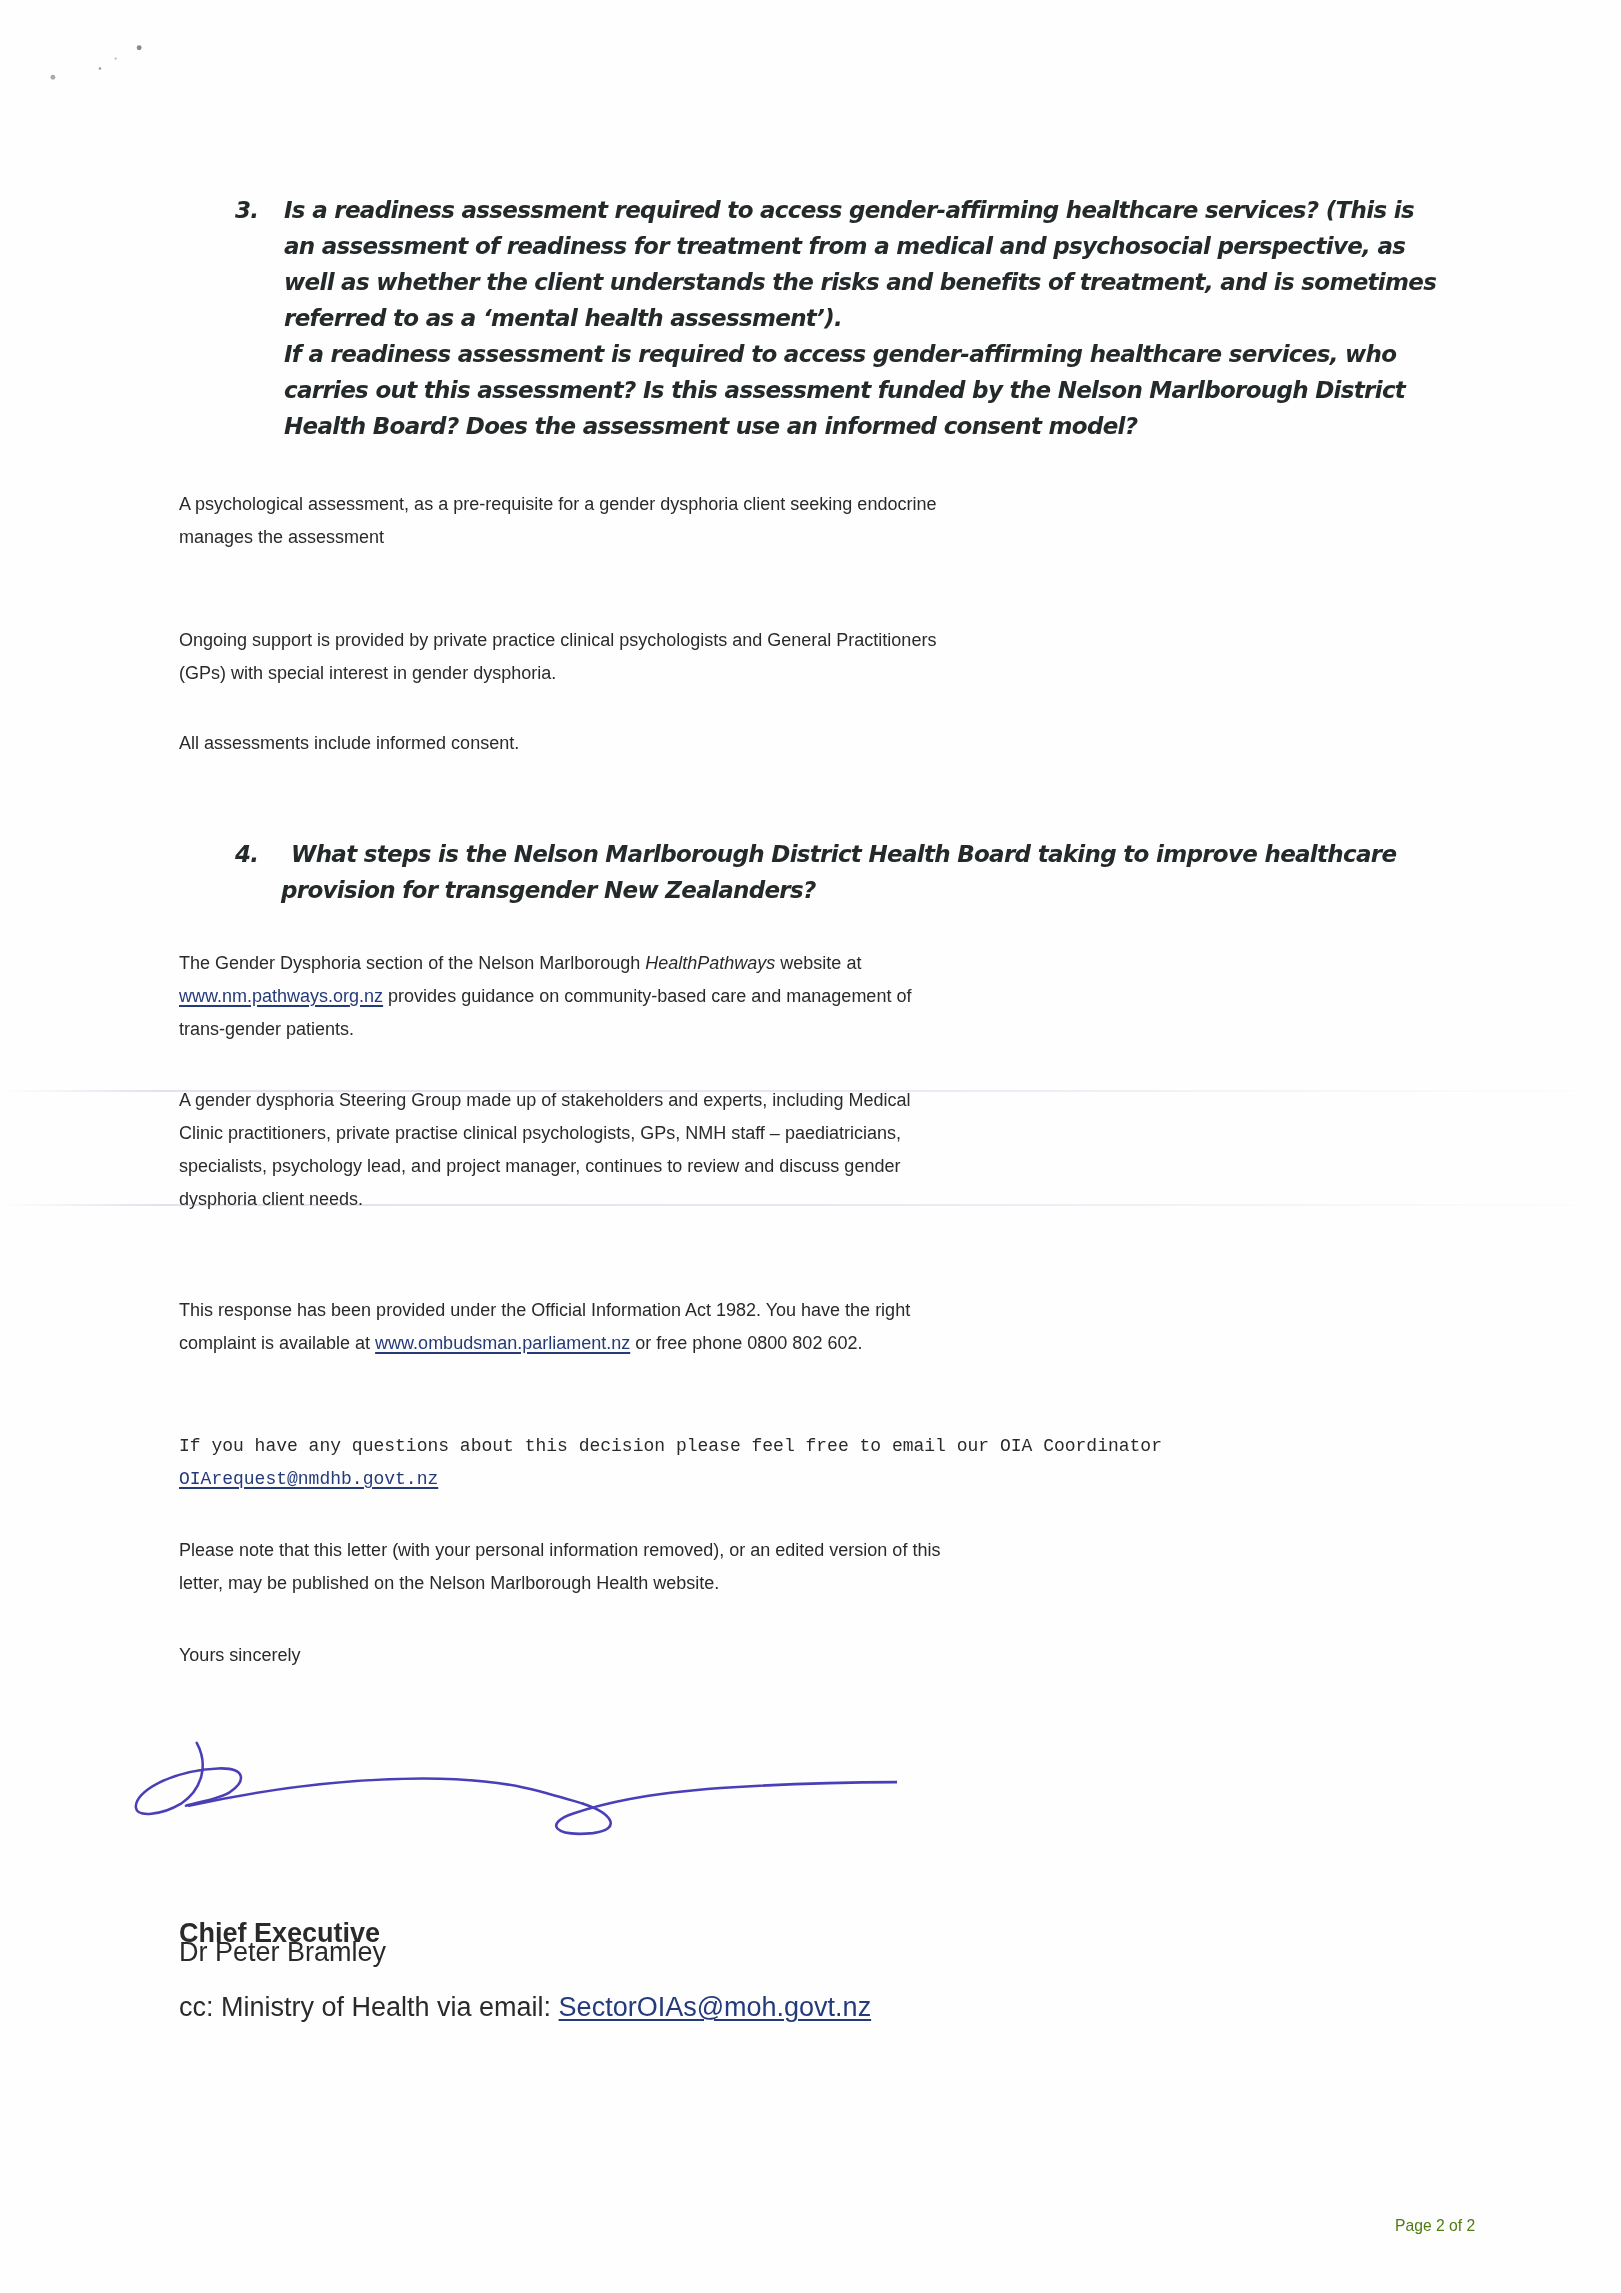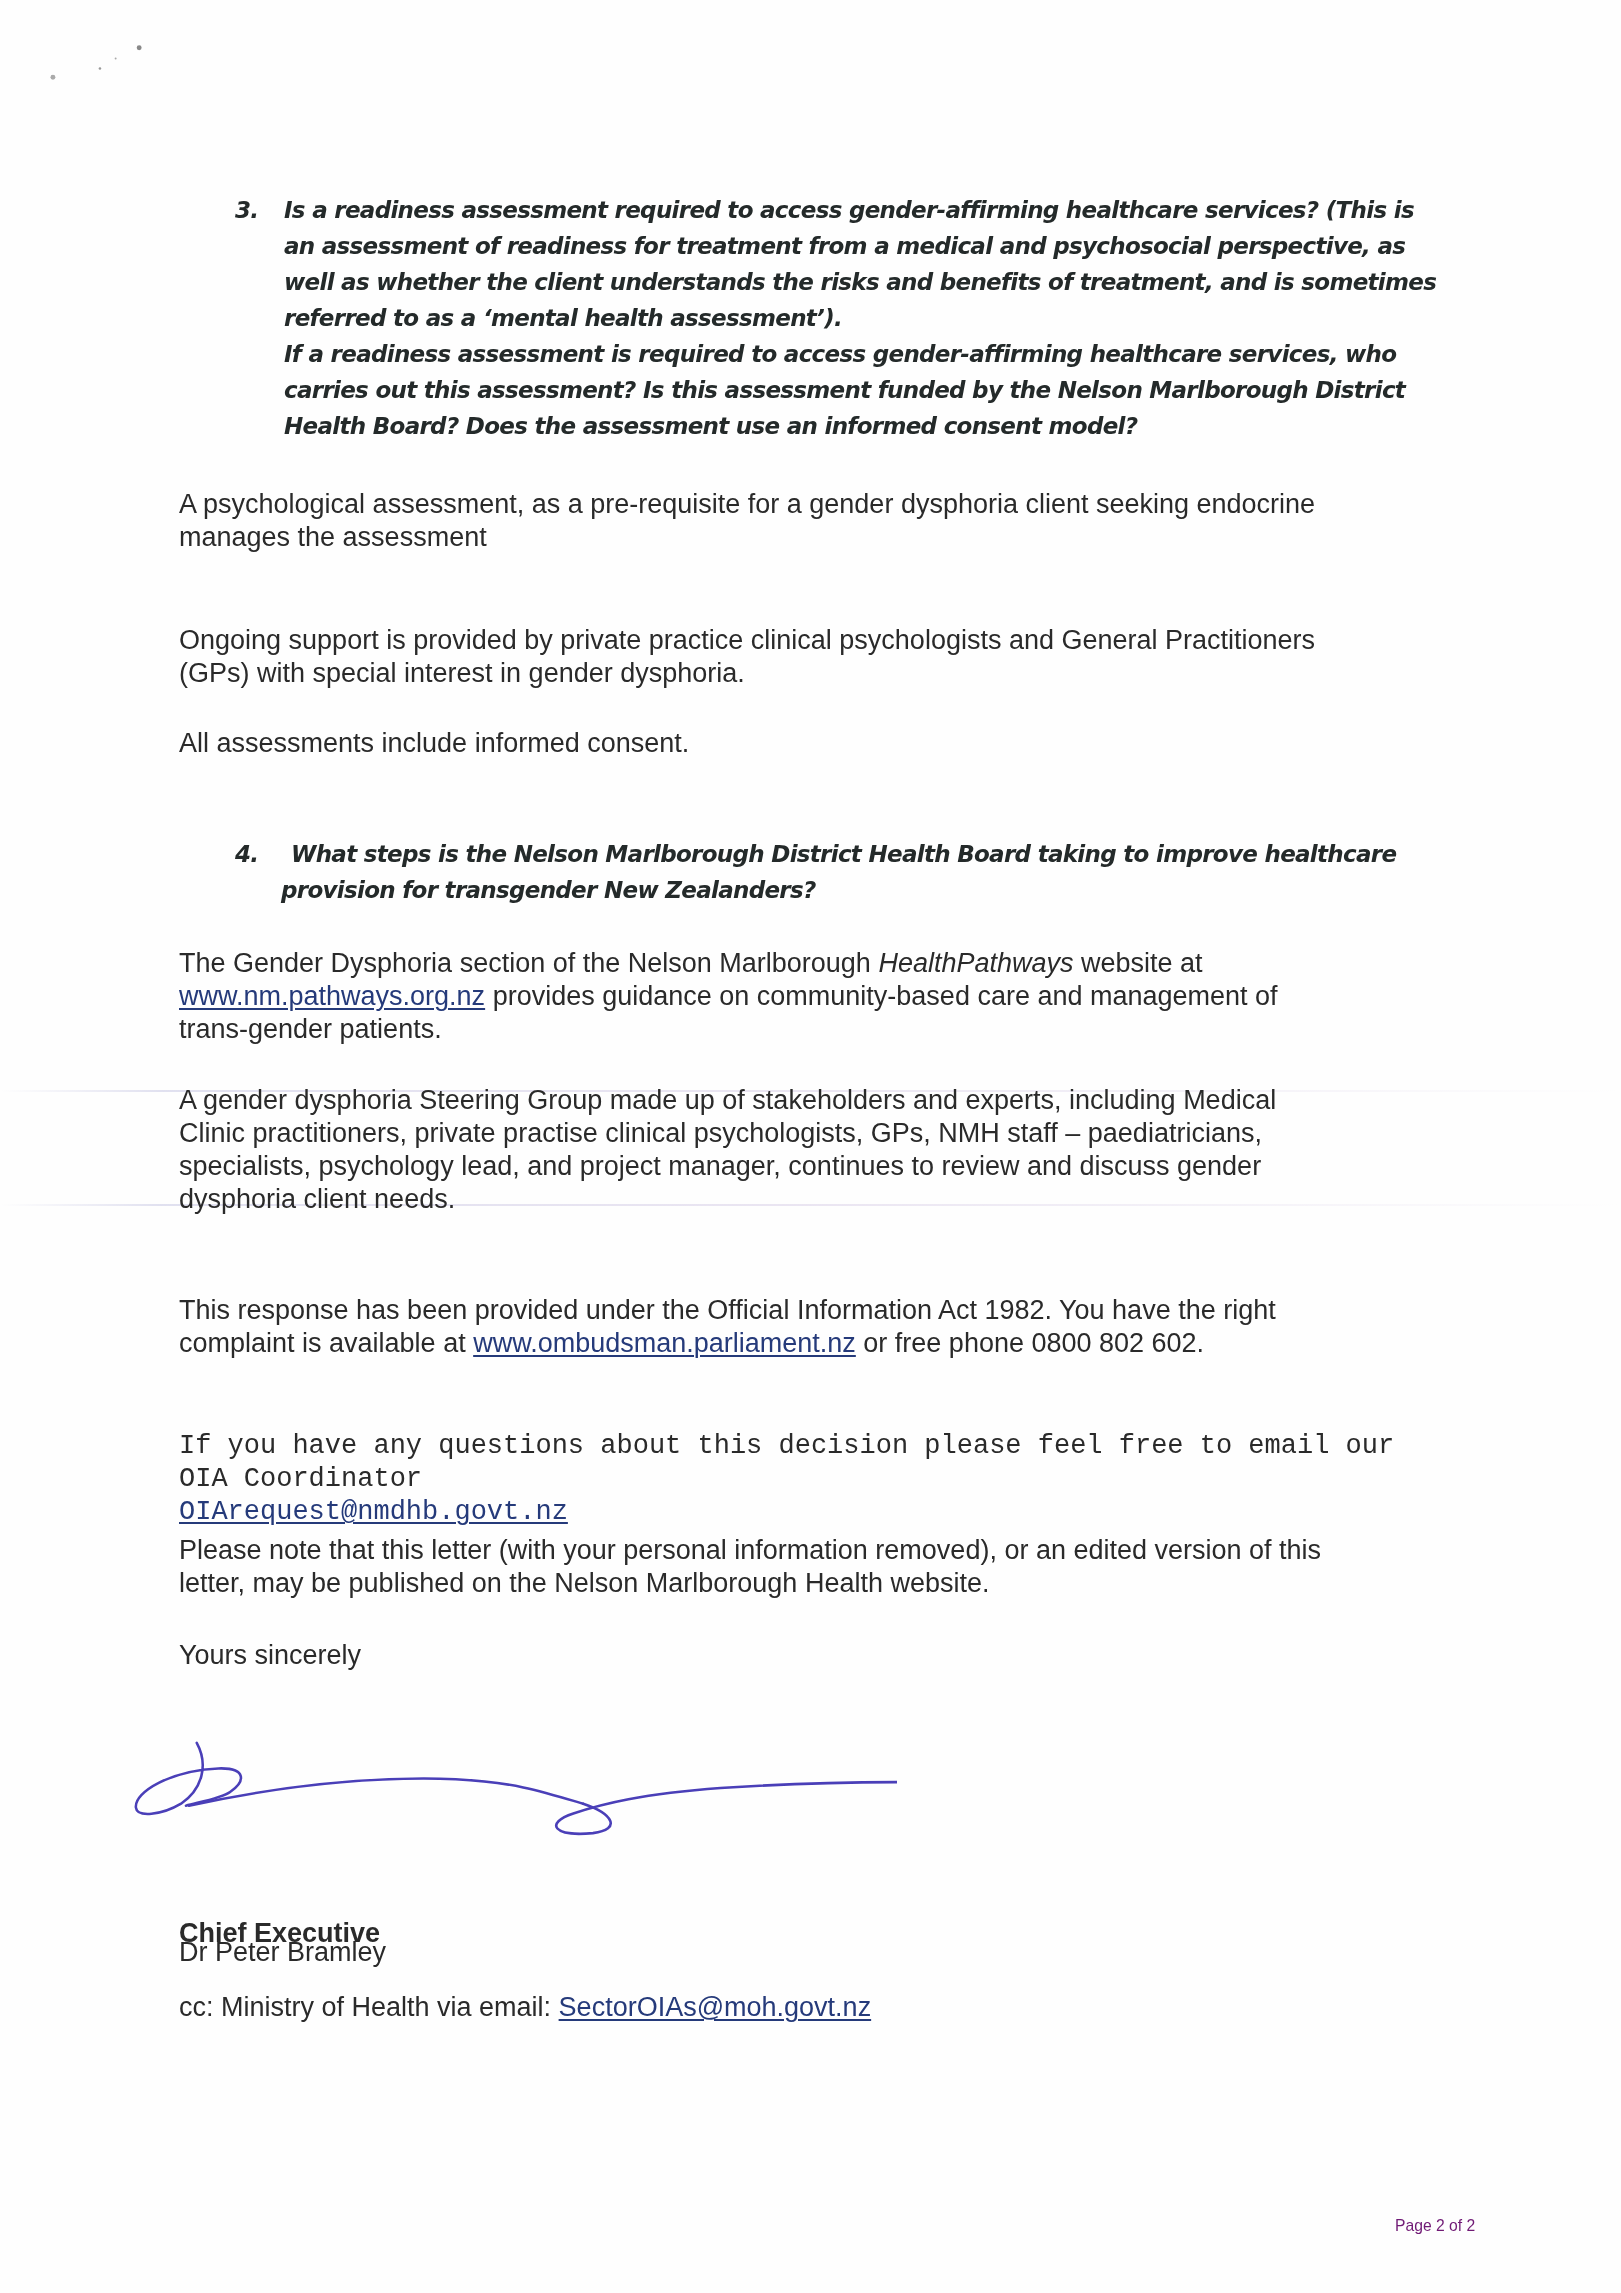--- a/index.html
+++ b/index.html
@@ -1,28 +1,28 @@
 <!DOCTYPE html>
 <html><head>
 <meta charset="utf-8">
 <style>
   html, body { margin: 0; padding: 0; background: #ffffff; }
   body { width: 1621px; height: 2294px; position: relative; overflow: hidden; color: #2b2b2b; }
   .page { position: absolute; left: 0; top: 0; width: 1621px; height: 2294px; background: #fefefe; }
   .q { position: absolute; left: 235px; width: 1215px; font-family: "DejaVu Sans", sans-serif; font-weight: bold; font-style: italic; font-size: 23px; line-height: 36px; color: #242a2a; letter-spacing: -0.7px; }
   .q .num { position: absolute; left: 0; top: 0; }
   .q .txt { margin-left: 49px; display: block; }
-  .p { position: absolute; left: 179px; width: 1274px; font-family: "Liberation Sans", sans-serif; font-size: 27px; line-height: 33px; color: #2a2a2a; }
+  .p { position: absolute; left: 179px; width: 1274px; font-family: "Liberation Sans", sans-serif; font-size: 18px; line-height: 33px; color: #2a2a2a; }
   .p i { font-style: italic; }
   a.lnk { color: #253a7a; text-decoration: underline; text-decoration-thickness: 2px; text-underline-offset: 2.9px; }
   .sig { position: absolute; left: 132px; top: 1735px; width: 765px; height: 108px; }
   .name { position: absolute; left: 179px; top: 1936px; font-family: "Liberation Sans", sans-serif; font-size: 27px; line-height: 33px; color: #2a2a2a; }
   .title { position: absolute; left: 179px; top: 1917px; font-family: "Liberation Sans", sans-serif; font-weight: bold; font-size: 27px; line-height: 33px; color: #2a2a2a; }
   .cc { position: absolute; left: 179px; top: 1991px; font-family: "Liberation Sans", sans-serif; font-size: 27px; line-height: 33px; color: #2a2a2a; text-align: center; }
-  .pg { position: absolute; left: 1395px; top: 2217px; font-family: "Liberation Sans", sans-serif; font-size: 15.7px; color: #701a75; }
+  .pg { position: absolute; left: 1395px; top: 2217px; font-family: "Liberation Sans", sans-serif; font-size: 15.7px; color: #4d7c0f; }
   .specks { position: absolute; left: 44px; top: 39px; width: 108px; height: 49px; }
   .scanline { position: absolute; left: 0; width: 1621px; height: 2px; background: linear-gradient(90deg, rgba(200,200,225,0.0), rgba(205,205,230,0.6) 10%, rgba(215,205,230,0.5) 50%, rgba(200,200,225,0.0)); }
 </style>
 </head>
 <body>
 
 <div class="page">
 
   <svg class="specks" viewBox="0 0 110 50">
     <circle cx="97" cy="9" r="2.5" fill="#888"></circle>

